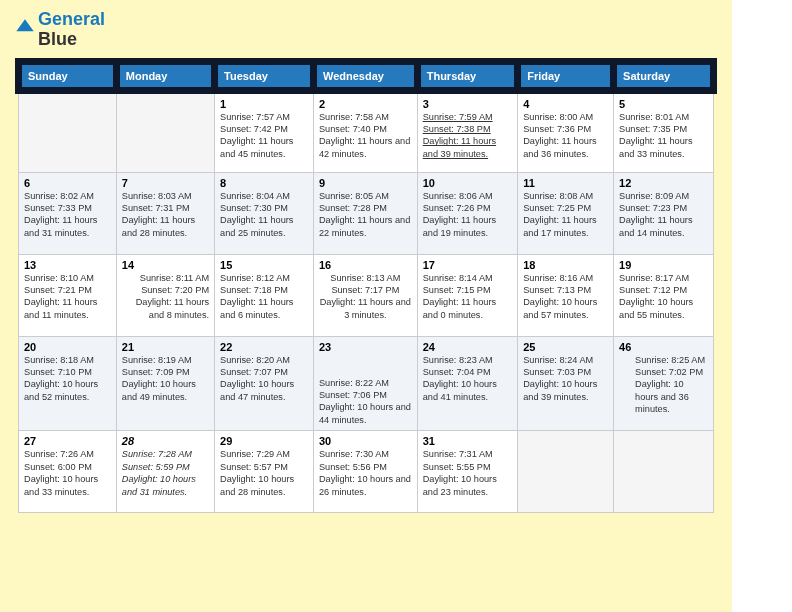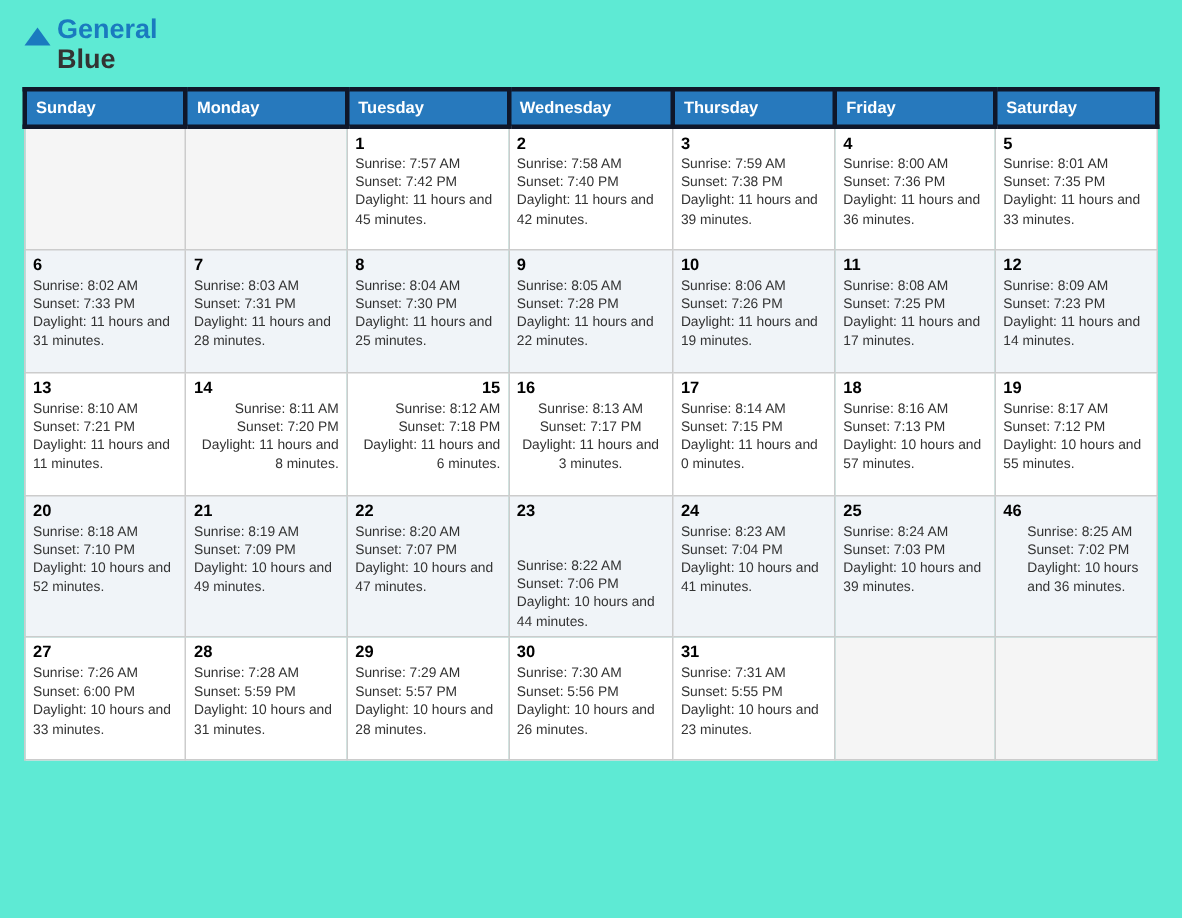--- a/index.html
+++ b/index.html
@@ -4,24 +4,24 @@
   <style>
     * { margin: 0; padding: 0; box-sizing: border-box; }
     body {
       width: 792px;
       height: 612px;
       font-family: Arial, sans-serif;
       background: #fff;
       overflow: hidden;
     }
     .page {
-      width: 788px;
+      width: 732px;
       height: 612px;
       padding: 10px 15px;
-      background: #5eead4;
+      background: #fef9c3;
     }
     .header {
       display: flex;
       justify-content: space-between;
       align-items: flex-start;
       margin-bottom: 8px;
     }
     .logo {
       display: flex;
       align-items: center;
@@ -57,21 +57,21 @@
       border-collapse: collapse;
       font-size: 10px;
     }
     .calendar th {
       background: #2779bd;
       color: #fff;
       text-align: left;
       padding: 5px 6px;
       font-size: 11px;
       font-weight: bold;
-      border: 3px solid #0f172a;
+      border: 7px solid #0f172a;
     }
     .calendar td {
       border: 1px solid #ccc;
       vertical-align: top;
       padding: 4px 5px;
       width: 113px;
       height: 82px;
       background: #fff;
     }
     .calendar tr:nth-child(odd) td {
@@ -139,21 +139,21 @@
 Daylight: 11 hours and 45 minutes.</div>
           </td>
           <td style="background: rgb(255, 255, 255);">
             <span class="day-num">2</span>
             <div class="day-info" style="white-space: pre-line;">Sunrise: 7:58 AM
 Sunset: 7:40 PM
 Daylight: 11 hours and 42 minutes.</div>
           </td>
           <td style="background: rgb(255, 255, 255);">
             <span class="day-num">3</span>
-            <div class="day-info" style="white-space: pre-line;">Sunrise: 7:59 AM
+            <div class="day-info" style="white-space: pre-line; text-decoration: underline;">Sunrise: 7:59 AM
 Sunset: 7:38 PM
 Daylight: 11 hours and 39 minutes.</div>
           </td>
           <td style="background: rgb(255, 255, 255);">
             <span class="day-num">4</span>
             <div class="day-info" style="white-space: pre-line;">Sunrise: 8:00 AM
 Sunset: 7:36 PM
 Daylight: 11 hours and 36 minutes.</div>
           </td>
           <td style="background: rgb(255, 255, 255);">
@@ -213,21 +213,21 @@
             <div class="day-info" style="white-space: pre-line;">Sunrise: 8:10 AM
 Sunset: 7:21 PM
 Daylight: 11 hours and 11 minutes.</div>
           </td>
           <td style="background: rgb(255, 255, 255);">
             <span class="day-num">14</span>
             <div class="day-info" style="white-space: pre-line; text-align: right;">Sunrise: 8:11 AM
 Sunset: 7:20 PM
 Daylight: 11 hours and 8 minutes.</div>
           </td>
-          <td style="background: rgb(255, 255, 255); text-align: right;">
+          <td style="background: rgb(255, 255, 255);">
             <span class="day-num">15</span>
             <div class="day-info" style="white-space: pre-line;">Sunrise: 8:12 AM
 Sunset: 7:18 PM
 Daylight: 11 hours and 6 minutes.</div>
           </td>
           <td style="background: rgb(255, 255, 255);">
             <span class="day-num">16</span>
             <div class="day-info" style="white-space: pre-line; text-align: center;">Sunrise: 8:13 AM
 Sunset: 7:17 PM
 Daylight: 11 hours and 3 minutes.</div>
@@ -295,21 +295,21 @@
 Daylight: 10 hours and 36 minutes.</div>
           </td>
         </tr>
         <tr>
           <td style="background: rgb(255, 255, 255);">
             <span class="day-num">27</span>
             <div class="day-info" style="white-space: pre-line;">Sunrise: 7:26 AM
 Sunset: 6:00 PM
 Daylight: 10 hours and 33 minutes.</div>
           </td>
-          <td style="background: rgb(255, 255, 255);">
+          <td style="background: rgb(255, 255, 255); font-style: italic;">
             <span class="day-num">28</span>
             <div class="day-info" style="white-space: pre-line;">Sunrise: 7:28 AM
 Sunset: 5:59 PM
 Daylight: 10 hours and 31 minutes.</div>
           </td>
           <td style="background: rgb(255, 255, 255);">
             <span class="day-num">29</span>
             <div class="day-info" style="white-space: pre-line;">Sunrise: 7:29 AM
 Sunset: 5:57 PM
 Daylight: 10 hours and 28 minutes.</div>

